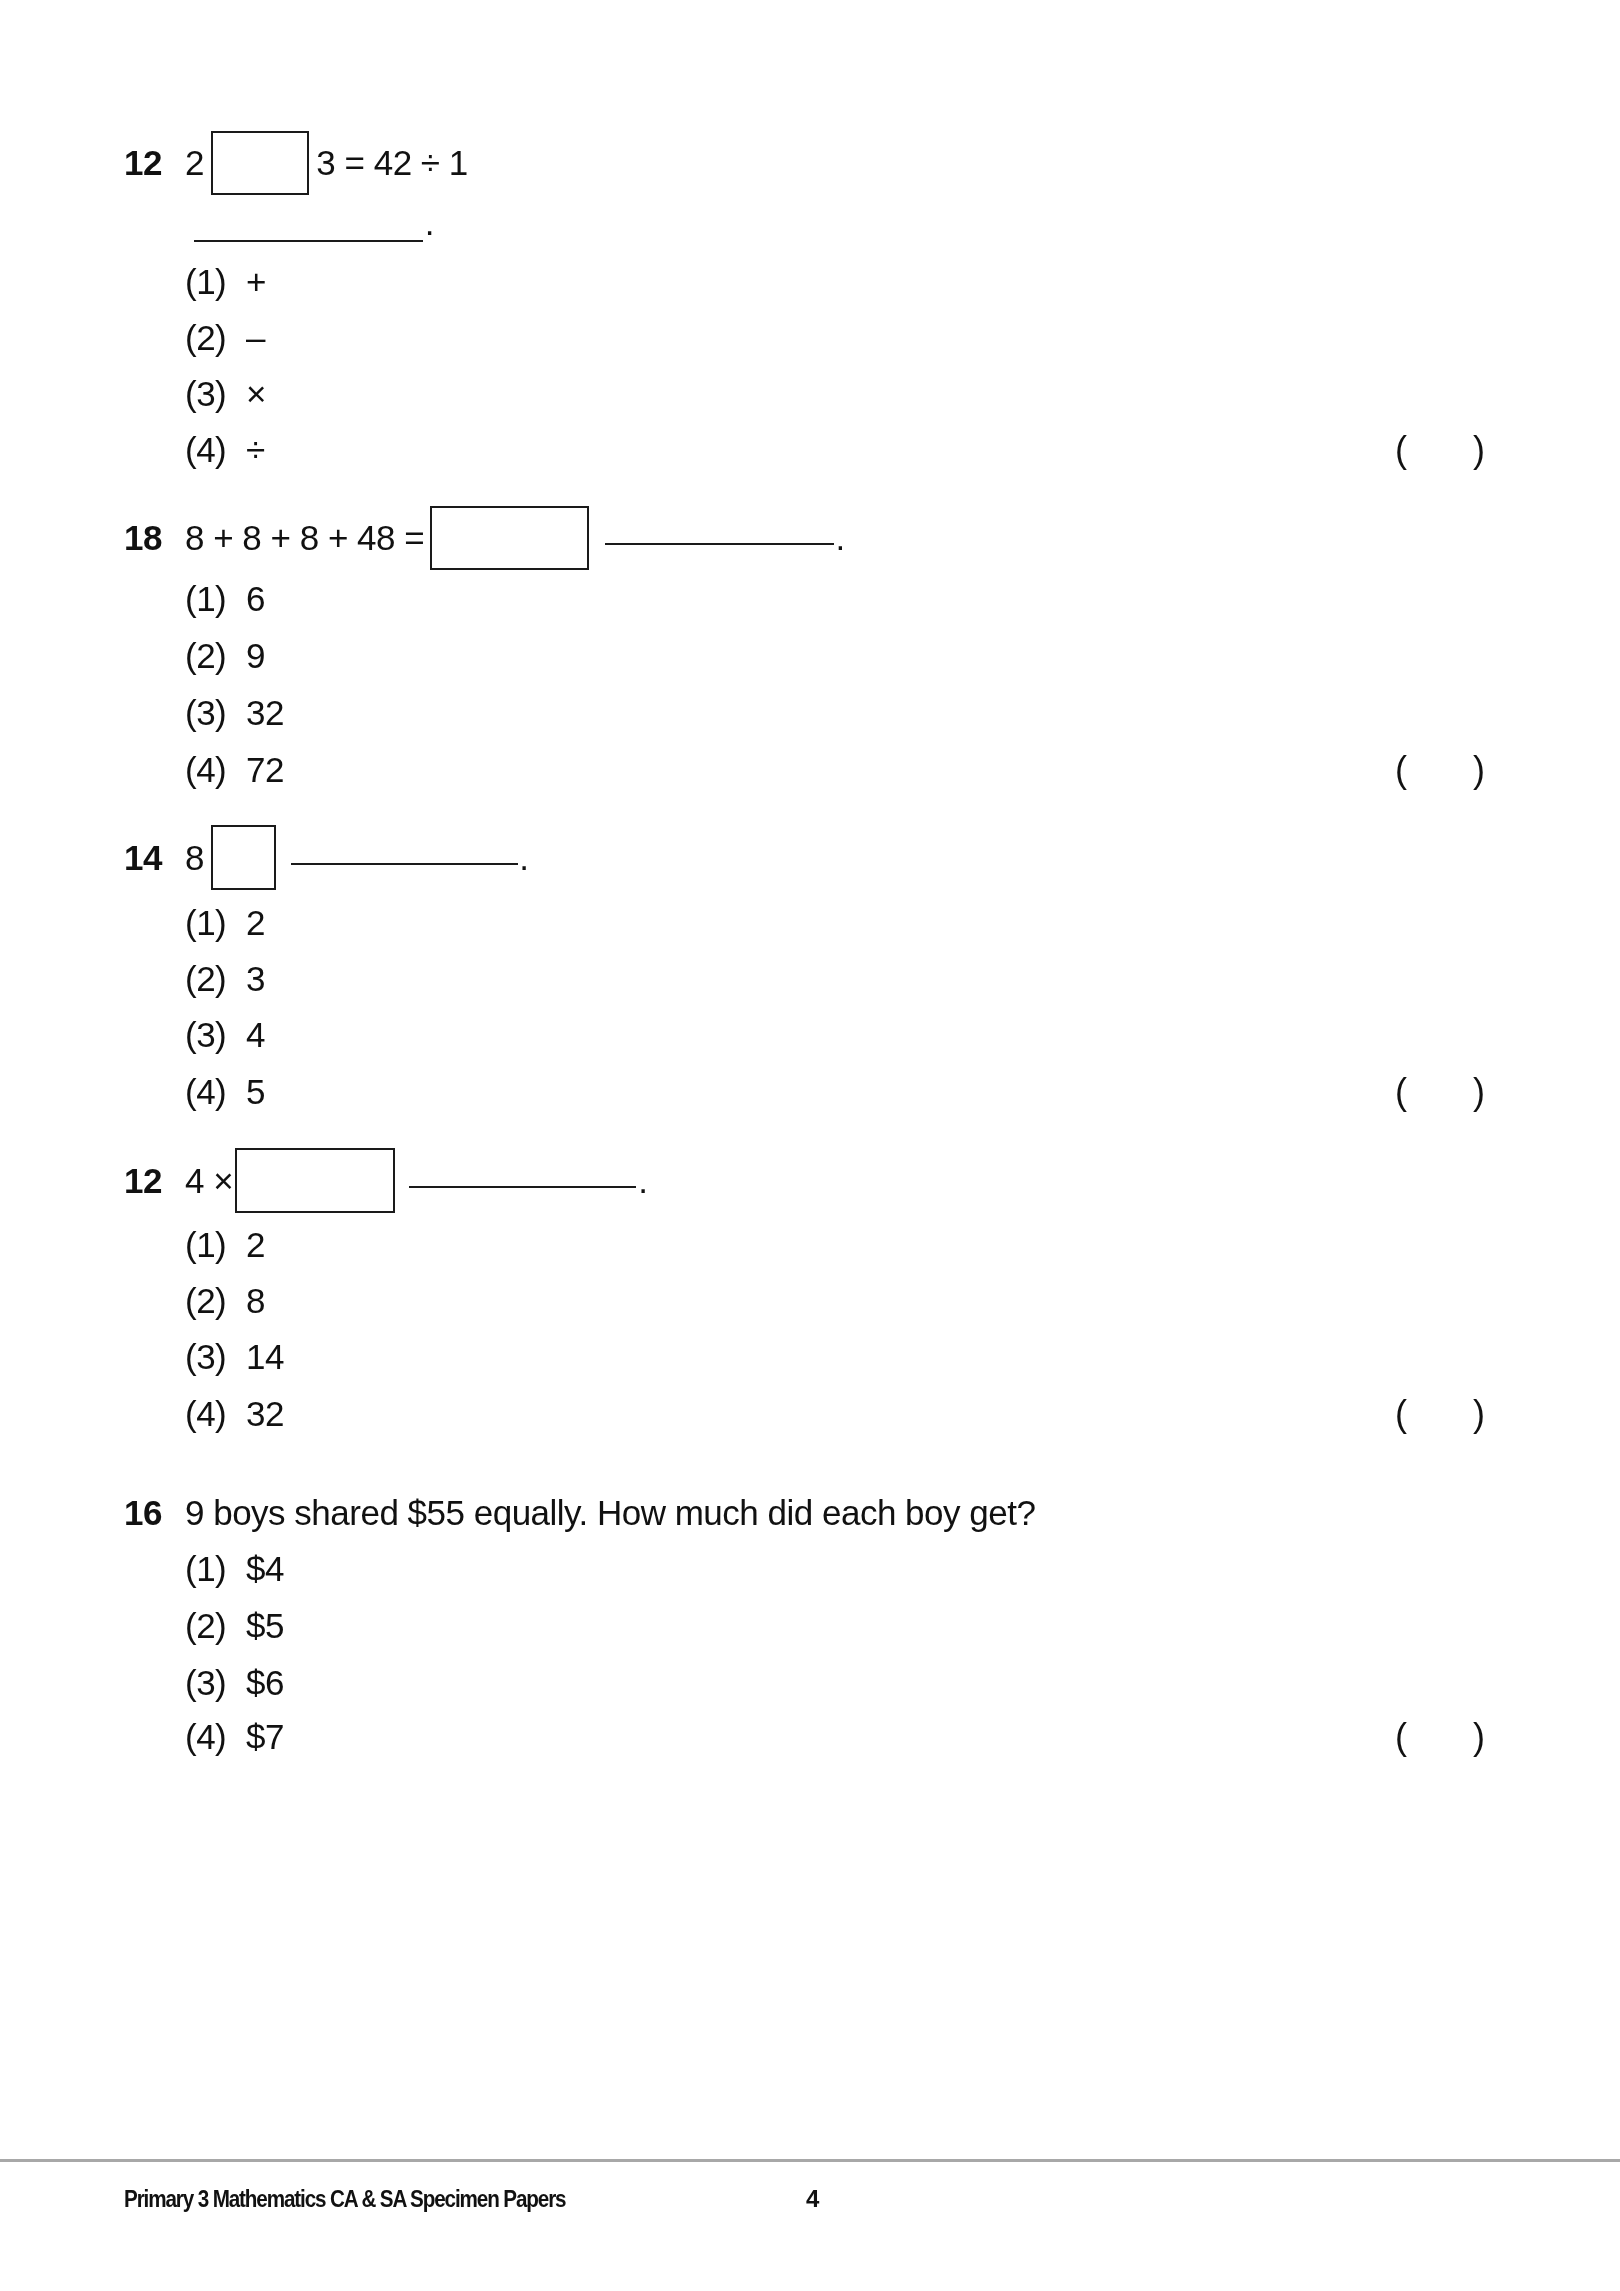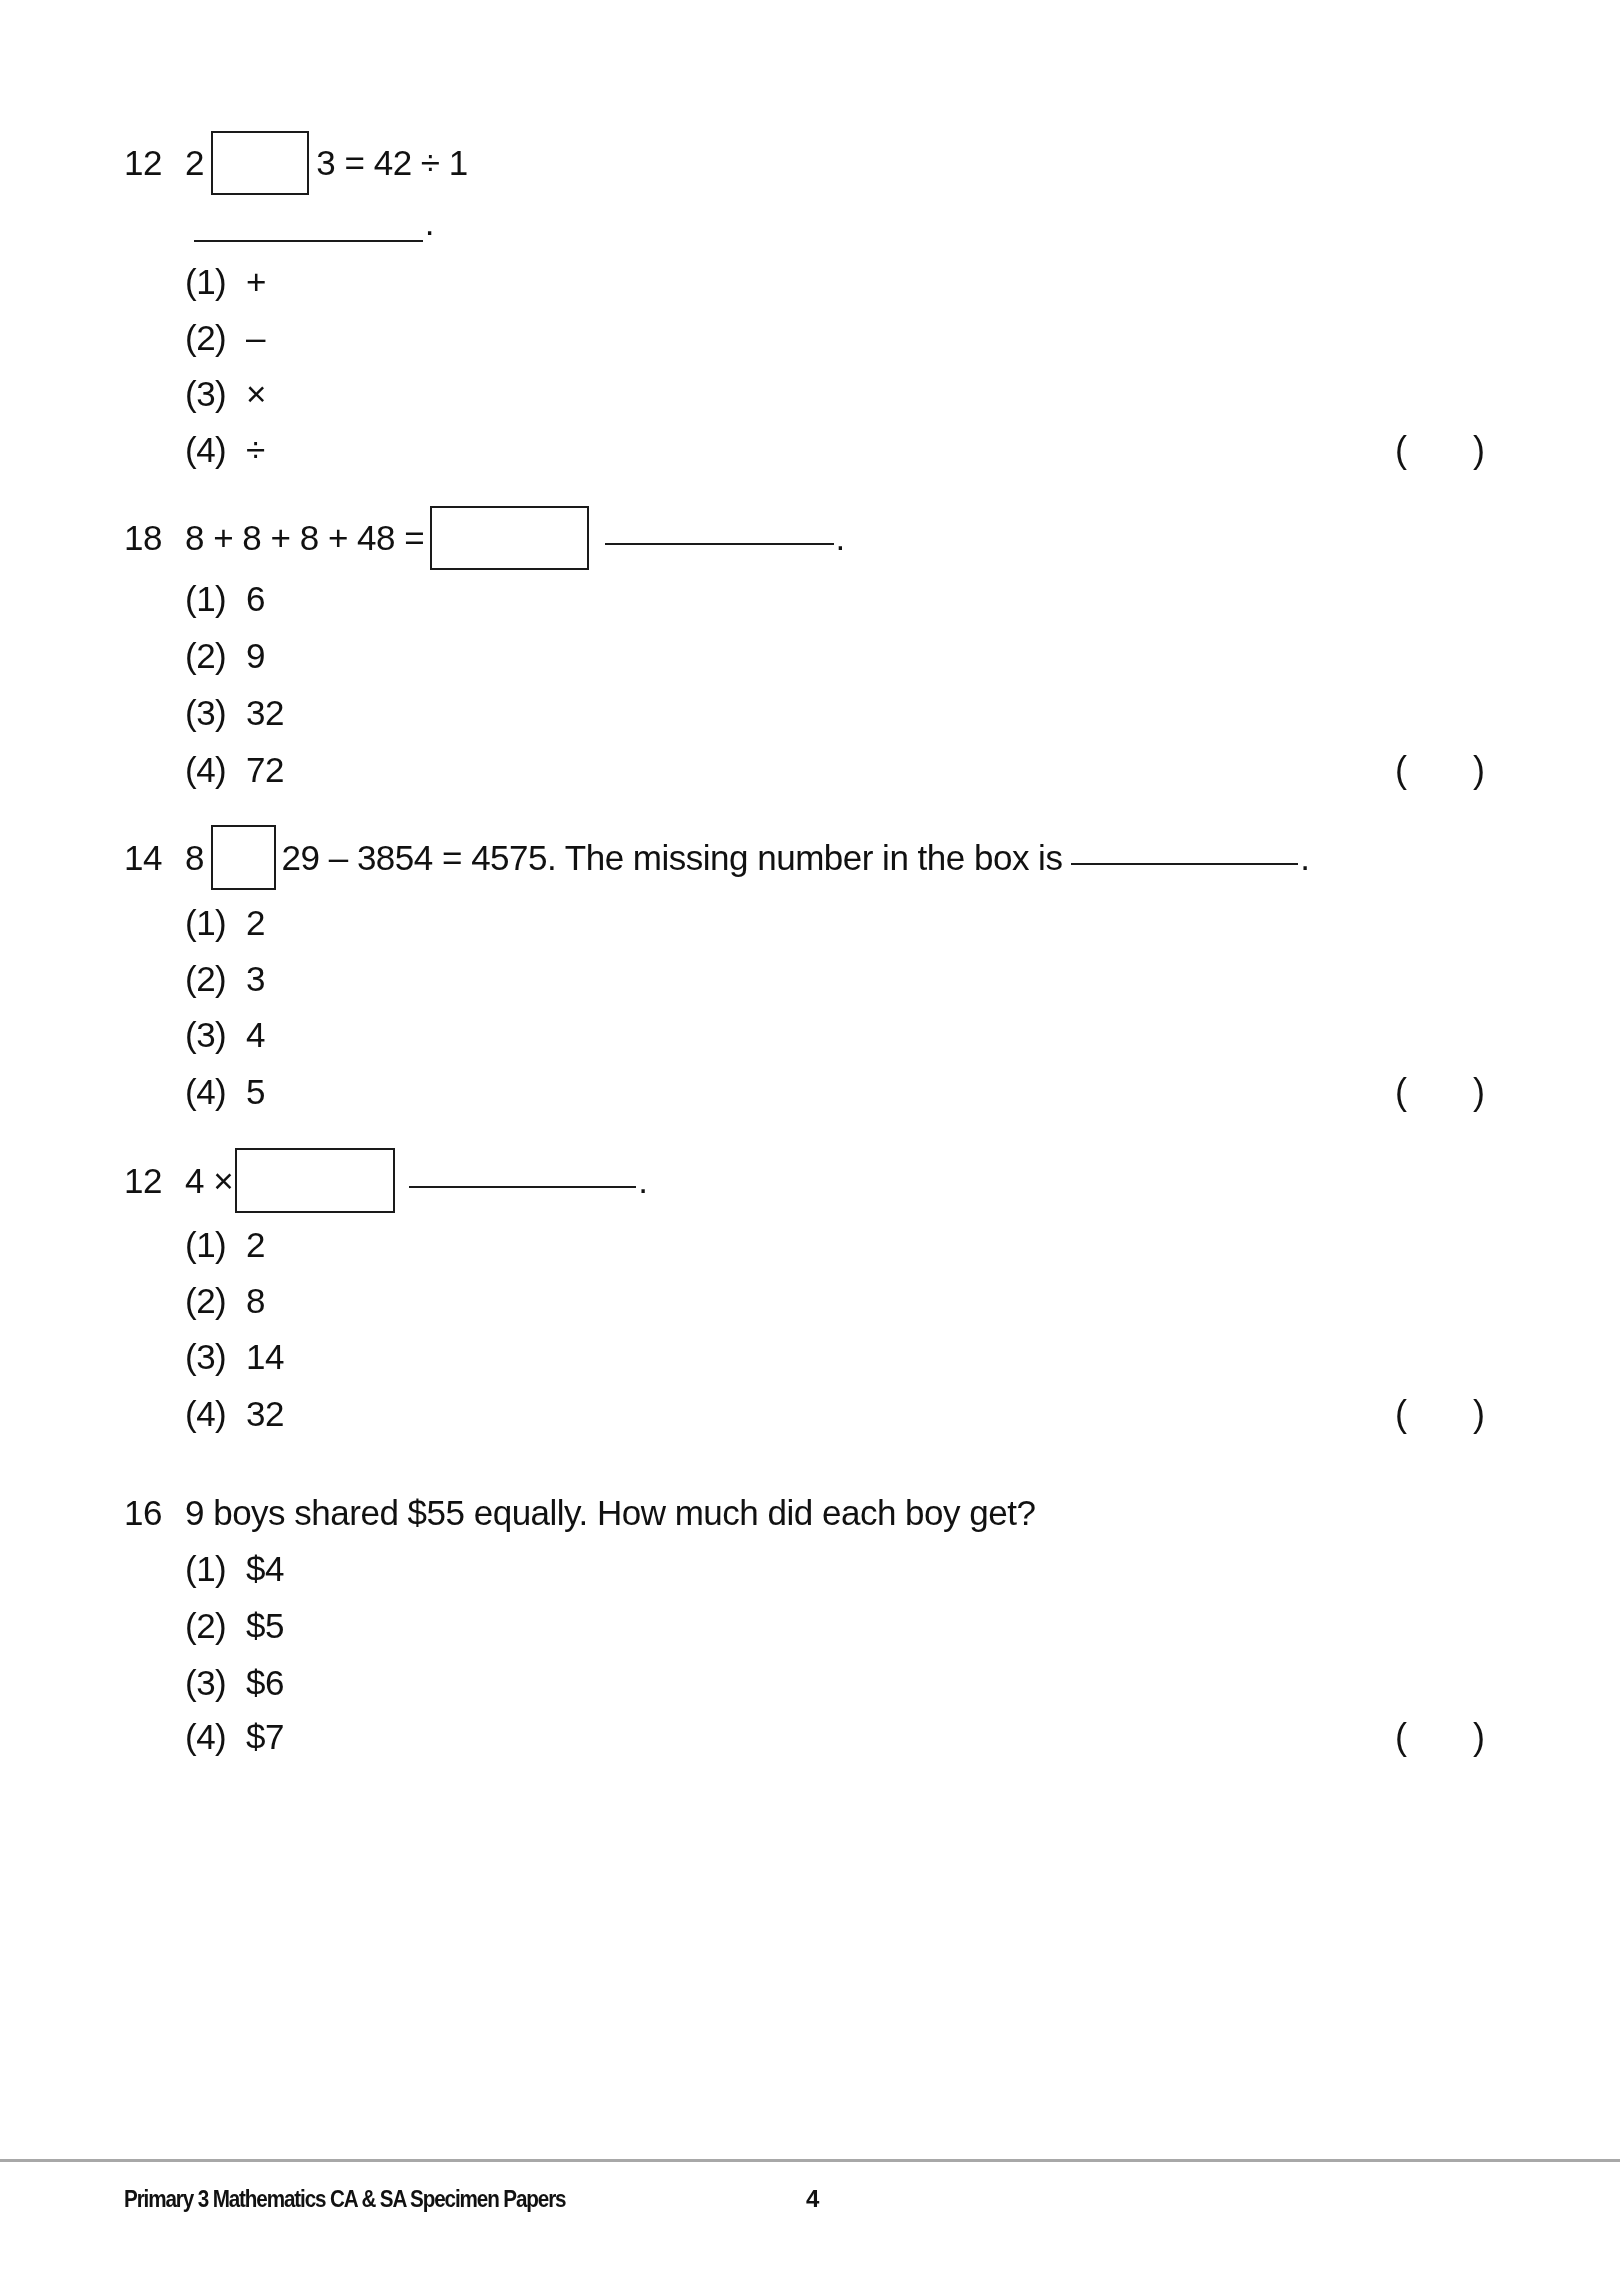--- a/index.html
+++ b/index.html
@@ -7,21 +7,21 @@
     width: 1620px; height: 2292px; position: relative; overflow: hidden;
     font-family: "Liberation Sans", sans-serif; color: #111111;
   }
   .line {
     position: absolute; left: 0; height: 63px;
     display: flex; align-items: center; white-space: nowrap;
     font-size: 35px; letter-spacing: -0.5px;
   }
   .qnum {
     position: absolute; left: 124px; width: 54px;
-    font-weight: normal; font-size: 35px; letter-spacing: -0.5px;
+    font-weight: bold; font-size: 35px; letter-spacing: -0.5px;
   }
   .stem { position: absolute; left: 185px; display: flex; align-items: center; }
   .seg { display: inline-block; }
   .box {
     display: inline-block; border: 2.7px solid #1a1a1a; box-sizing: border-box;
     background: #fff; margin: 0 3.6px;
   }
   .blank {
     display: inline-block; border-bottom: 2.7px solid #1a1a1a;
     height: 27px; margin-left: 9px; margin-right: 1.8px; align-self: flex-start; margin-top: 10.8px;
@@ -115,21 +115,20 @@
     <span>)</span>
   </div>
 </div>
 
 <div>
   <div class="line" style="top:826px;">
     <span class="qnum">14</span>
     <span class="stem">
       <span class="seg">8</span>
       <span class="box" style="width:65px;height:65px;margin-left:7.2px;margin-right:5.4px;"></span>
-      <span class="seg">29 – 3854 = 4575. The missing number in the box is</span>
       <span class="blank" style="width:227px;"></span>
       <span class="seg">.</span>
     </span>
   </div>
   <div class="opt" style="top:896px;">
     <span class="lbl">(1)</span>
     <span>2</span>
   </div>
   <div class="opt" style="top:952px;">
     <span class="lbl">(2)</span>

